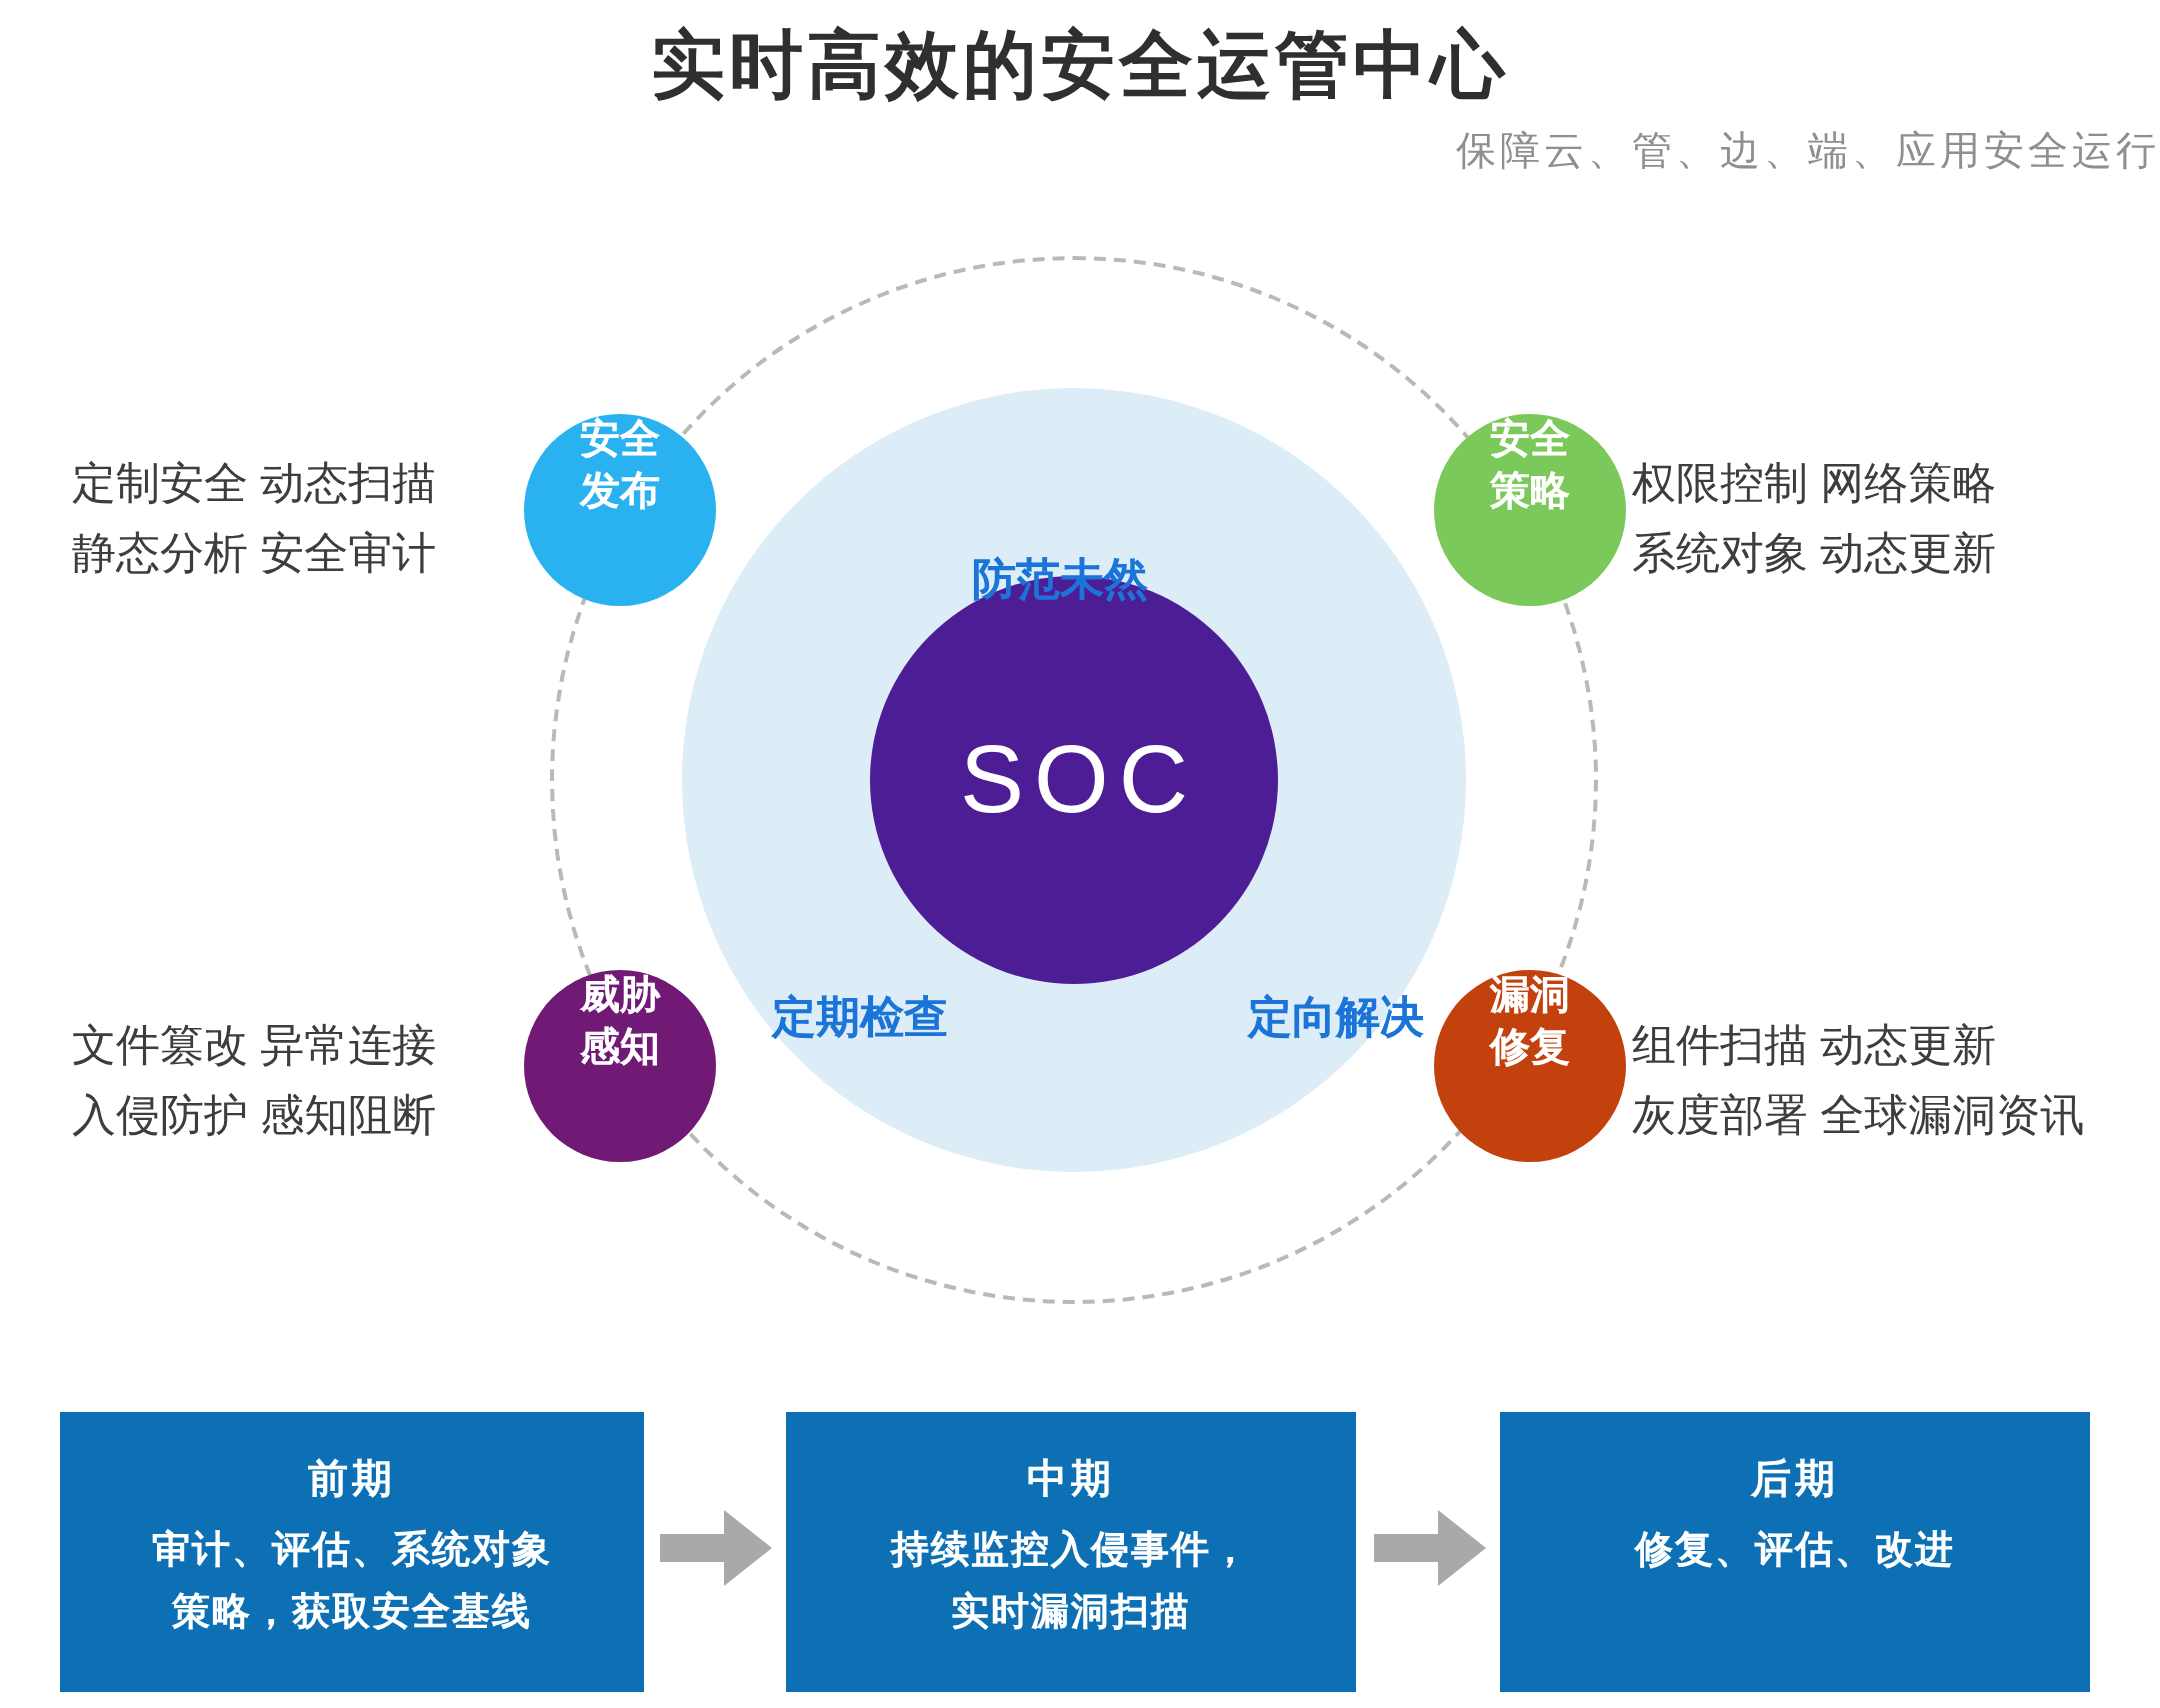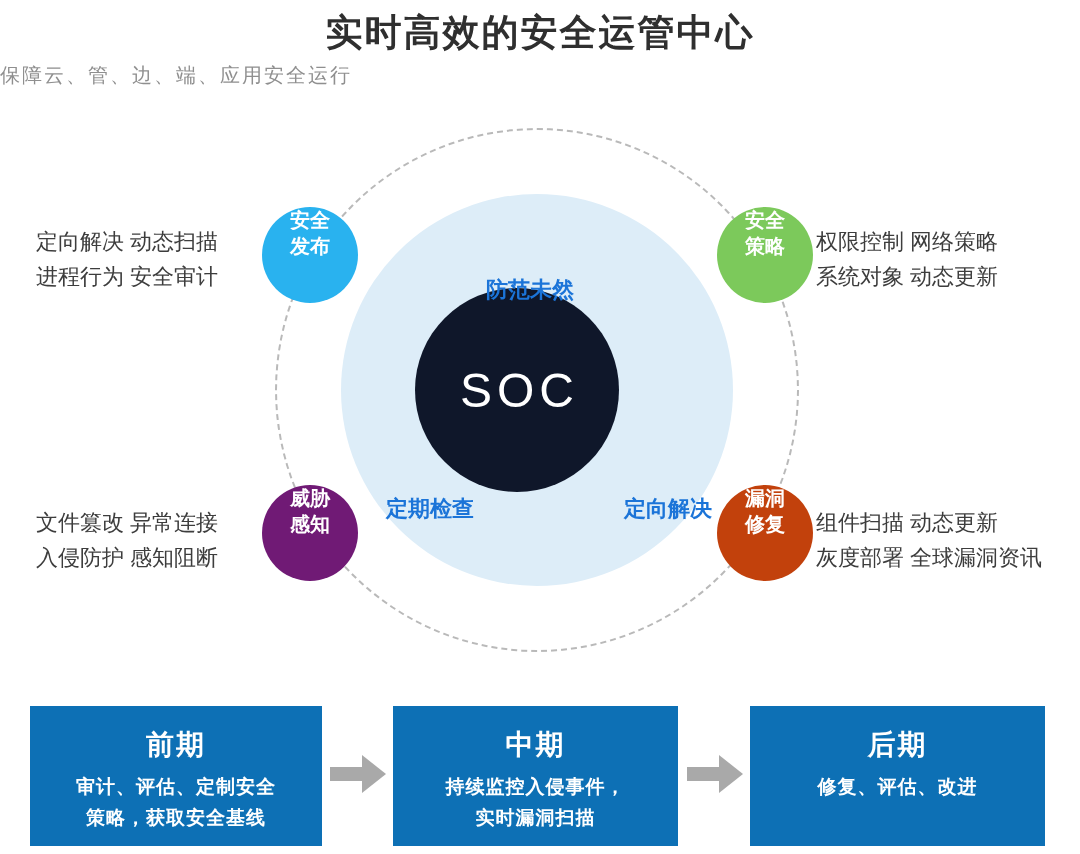--- a/index.html
+++ b/index.html
@@ -11,39 +11,39 @@
   .stage-canvas { position: absolute; left: 0; top: 0; width: 1080px; height: 742px; }
 
   
   .page-title {
     position: absolute; left: 0; top: 8px; width: 100%;
     text-align: center; font-size: 37px; font-weight: 700;
     color: #2f2f2f; letter-spacing: 2px;
   }
   .page-subtitle {
     position: absolute; left: 0; top: 62px; width: 100%;
-    text-align: left; font-size: 20px; font-weight: 400;
+    text-align: right; font-size: 20px; font-weight: 400;
     color: #8f8f8f; letter-spacing: 2px;
   }
 
   
   .orbit-dashed {
     position: absolute; left: 275px; top: 128px;
     width: 524px; height: 524px; border-radius: 50%;
     border: 2px dashed #b9b9b9;
   }
   .inner-ring {
     position: absolute; left: 341px; top: 194px;
     width: 392px; height: 392px; border-radius: 50%;
     background: #ddedf8;
   }
   .soc-circle {
-    position: absolute; left: 415px; top: 288px;
+    position: absolute; left: 435px; top: 288px;
     width: 204px; height: 204px; border-radius: 50%;
-    background: #0f172a;
+    background: #4c1d95;
     display: flex; align-items: center; justify-content: center;
   }
   .soc-label {
     color: #ffffff; font-size: 48px; font-weight: 400;
     letter-spacing: 5px; padding-left: 5px;
   }
   .inner-label {
     position: absolute; width: 200px; text-align: center;
     font-size: 22px; font-weight: 700; color: #1b74d8; margin-top: 31px;
   }
@@ -76,21 +76,21 @@
   
   .stage-box {
     position: absolute; top: 706px; height: 140px;
     background: #0d70b5; color: #ffffff;
     display: flex; flex-direction: column; align-items: center;
     padding-top: 20px;
   }
   .stage-box.early { left: 30px;  width: 292px; }
   .stage-box.mid   { left: 393px; width: 285px; }
   .stage-box.late  { left: 750px; width: 295px; }
-  .stage-title { font-size: 28px; font-weight: 700; letter-spacing: 2px; margin-bottom: 7px; text-align: center; }
+  .stage-title { font-size: 20px; font-weight: 700; letter-spacing: 2px; margin-bottom: 7px; text-align: center; }
   .stage-line  { font-size: 19px; font-weight: 700; line-height: 31px; letter-spacing: 1px; }
 
   .flow-arrow {
     position: absolute; top: 754px; width: 58px; height: 40px;
     display: flex; align-items: center;
   }
   .flow-arrow.a1 { left: 330px; }
   .flow-arrow.a2 { left: 687px; }
   .flow-arrow .shaft { width: 32px; height: 14px; background: #a9a9a9; }
   .flow-arrow .head {
@@ -130,39 +130,39 @@
   <div class="node threat">
     <span>威胁</span>
     <span>感知</span>
   </div>
   <div class="node vuln">
     <span>漏洞</span>
     <span>修复</span>
   </div>
 
   <div class="side-text tl">
-    <div>定向解决 动态扫描</div>
-    <div>进程行为 安全审计</div>
+    <div>定制安全 动态扫描</div>
+    <div>静态分析 安全审计</div>
   </div>
   <div class="side-text tr">
     <div>权限控制 网络策略</div>
     <div>系统对象 动态更新</div>
   </div>
   <div class="side-text bl">
     <div>文件篡改 异常连接</div>
     <div>入侵防护 感知阻断</div>
   </div>
   <div class="side-text br">
     <div>组件扫描 动态更新</div>
     <div>灰度部署 全球漏洞资讯</div>
   </div>
 
   <div class="stage-box early">
     <div class="stage-title">前期</div>
-    <div class="stage-line">审计、评估、定制安全</div>
+    <div class="stage-line">审计、评估、系统对象</div>
     <div class="stage-line">策略，获取安全基线</div>
   </div>
 
   <div class="flow-arrow a1">
     <div class="shaft"></div>
     <div class="head"></div>
   </div>
 
   <div class="stage-box mid">
     <div class="stage-title">中期</div>

